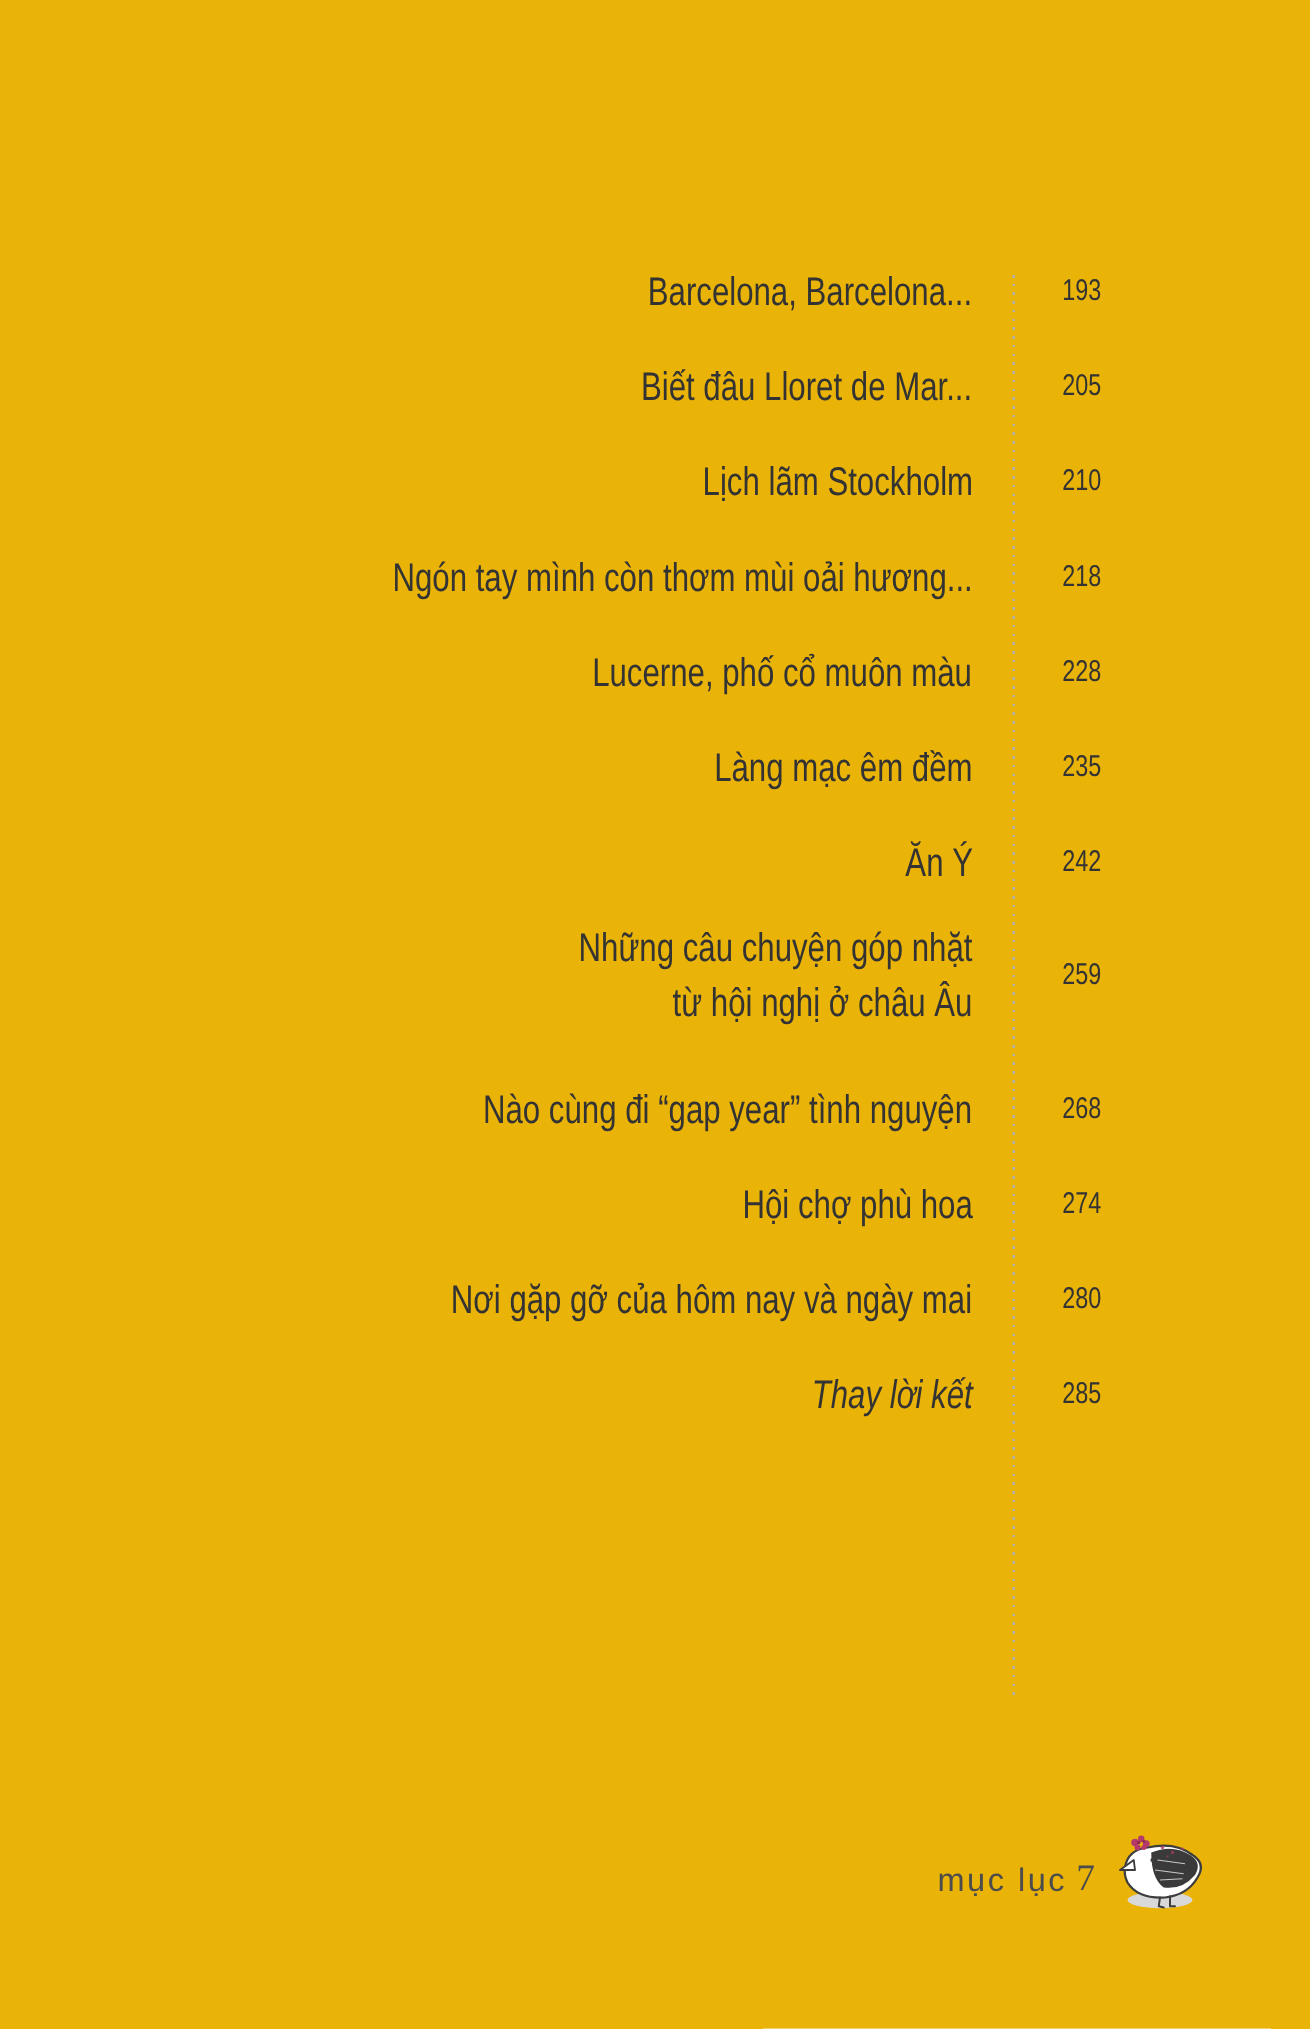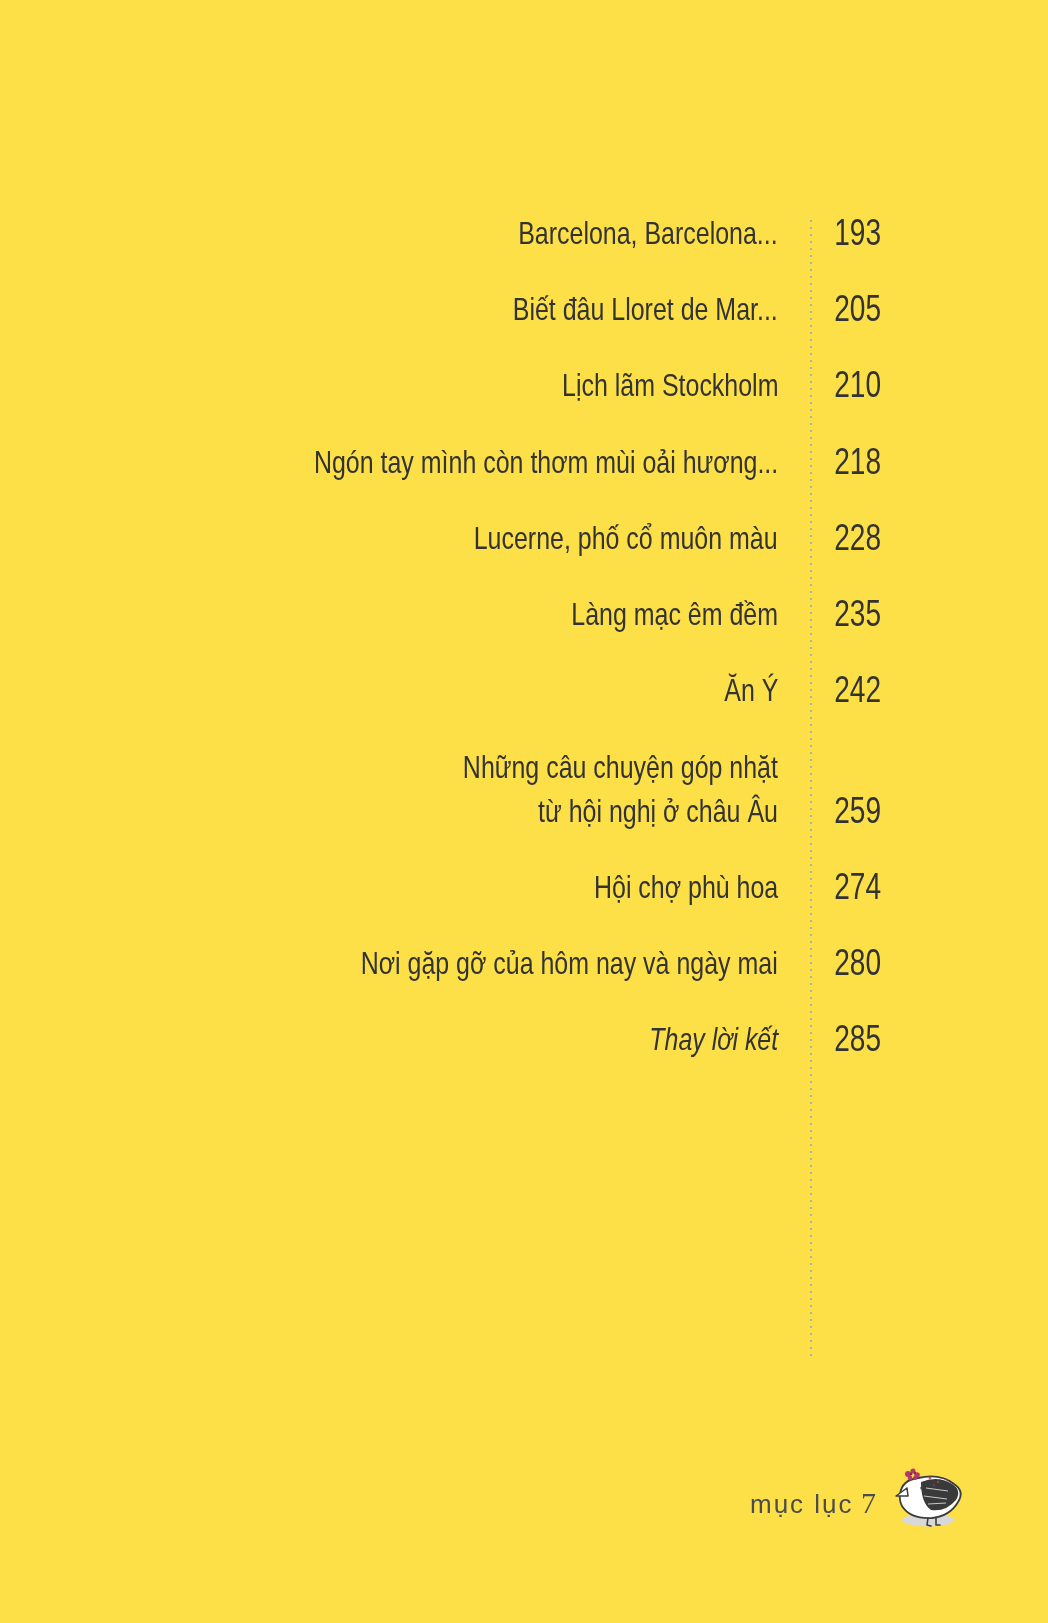--- a/index.html
+++ b/index.html
@@ -1,56 +1,56 @@
 <!DOCTYPE html>
 <html style="--text: #333333; --divider-dots: #b0b0b0; --footer-text: #4c4c4c; --flower-pink: #b43a6b; --flower-dark: #8c2a52; --bird-dark: #3a3a3a; --bird-outline: #3d3d3d; --shadow-gray: #d9d9d9;"><head>
 <meta charset="utf-8">
 <style>
   html,body{margin:0;padding:0;background:#ffffff;}
   .page{
     position:relative;
     width:1048px;
     height:1623px;
-    background:#fde047;
+    background:#eab308;
     overflow:hidden;
     font-family:"Liberation Sans","DejaVu Sans",sans-serif;
   }
   
   .toc-rows{
     position:absolute;
     left:0;
     top:195px;
     width:881px;
   }
   .toc-row{
     display:flex;
     align-items:center;
     height:76.2px;
   }
   .toc-row.multi{
     height:120.2px;
-    align-items:flex-end;
+    align-items:center;
     margin-left:19px;
   }
   .toc-row.multi .toc-title,
   .toc-row.multi .toc-page{
     padding-bottom:16px;
   }
   .toc-title{
     flex:1;
     text-align:right;
     padding-right:33px;
     font-size:32px;
     line-height:44px;
     color:var(--text);
   }
   .toc-page{
     width:70px;
     text-align:right;
-    font-size:36px;
+    font-size:24px;
     line-height:44px;
     color:var(--text);
   }
   .squeeze{
     display:inline-block;
     transform:scaleX(0.78);
     transform-origin:100% 50%;
     white-space:nowrap;
   }
   .toc-title .squeeze{white-space:normal;}
@@ -125,20 +125,24 @@
   </div>
       <div class="toc-row">
     <div class="toc-title"><span class="squeeze"><div class="line">Ăn Ý</div></span></div>
     <div class="toc-page"><span class="squeeze">242</span></div>
   </div>
       <div class="toc-row multi">
     <div class="toc-title"><span class="squeeze"><div class="line">Những câu chuyện góp nhặt</div><div class="line">từ hội nghị ở châu Âu</div></span></div>
     <div class="toc-page"><span class="squeeze">259</span></div>
   </div>
       <div class="toc-row">
+    <div class="toc-title"><span class="squeeze"><div class="line">Nào cùng đi “gap year” tình nguyện</div></span></div>
+    <div class="toc-page"><span class="squeeze">268</span></div>
+  </div>
+      <div class="toc-row">
     <div class="toc-title"><span class="squeeze"><div class="line">Hội chợ phù hoa</div></span></div>
     <div class="toc-page"><span class="squeeze">274</span></div>
   </div>
       <div class="toc-row">
     <div class="toc-title"><span class="squeeze"><div class="line">Nơi gặp gỡ của hôm nay và ngày mai</div></span></div>
     <div class="toc-page"><span class="squeeze">280</span></div>
   </div>
       <div class="toc-row italic">
     <div class="toc-title"><span class="squeeze"><div class="line">Thay lời kết</div></span></div>
     <div class="toc-page"><span class="squeeze">285</span></div>

